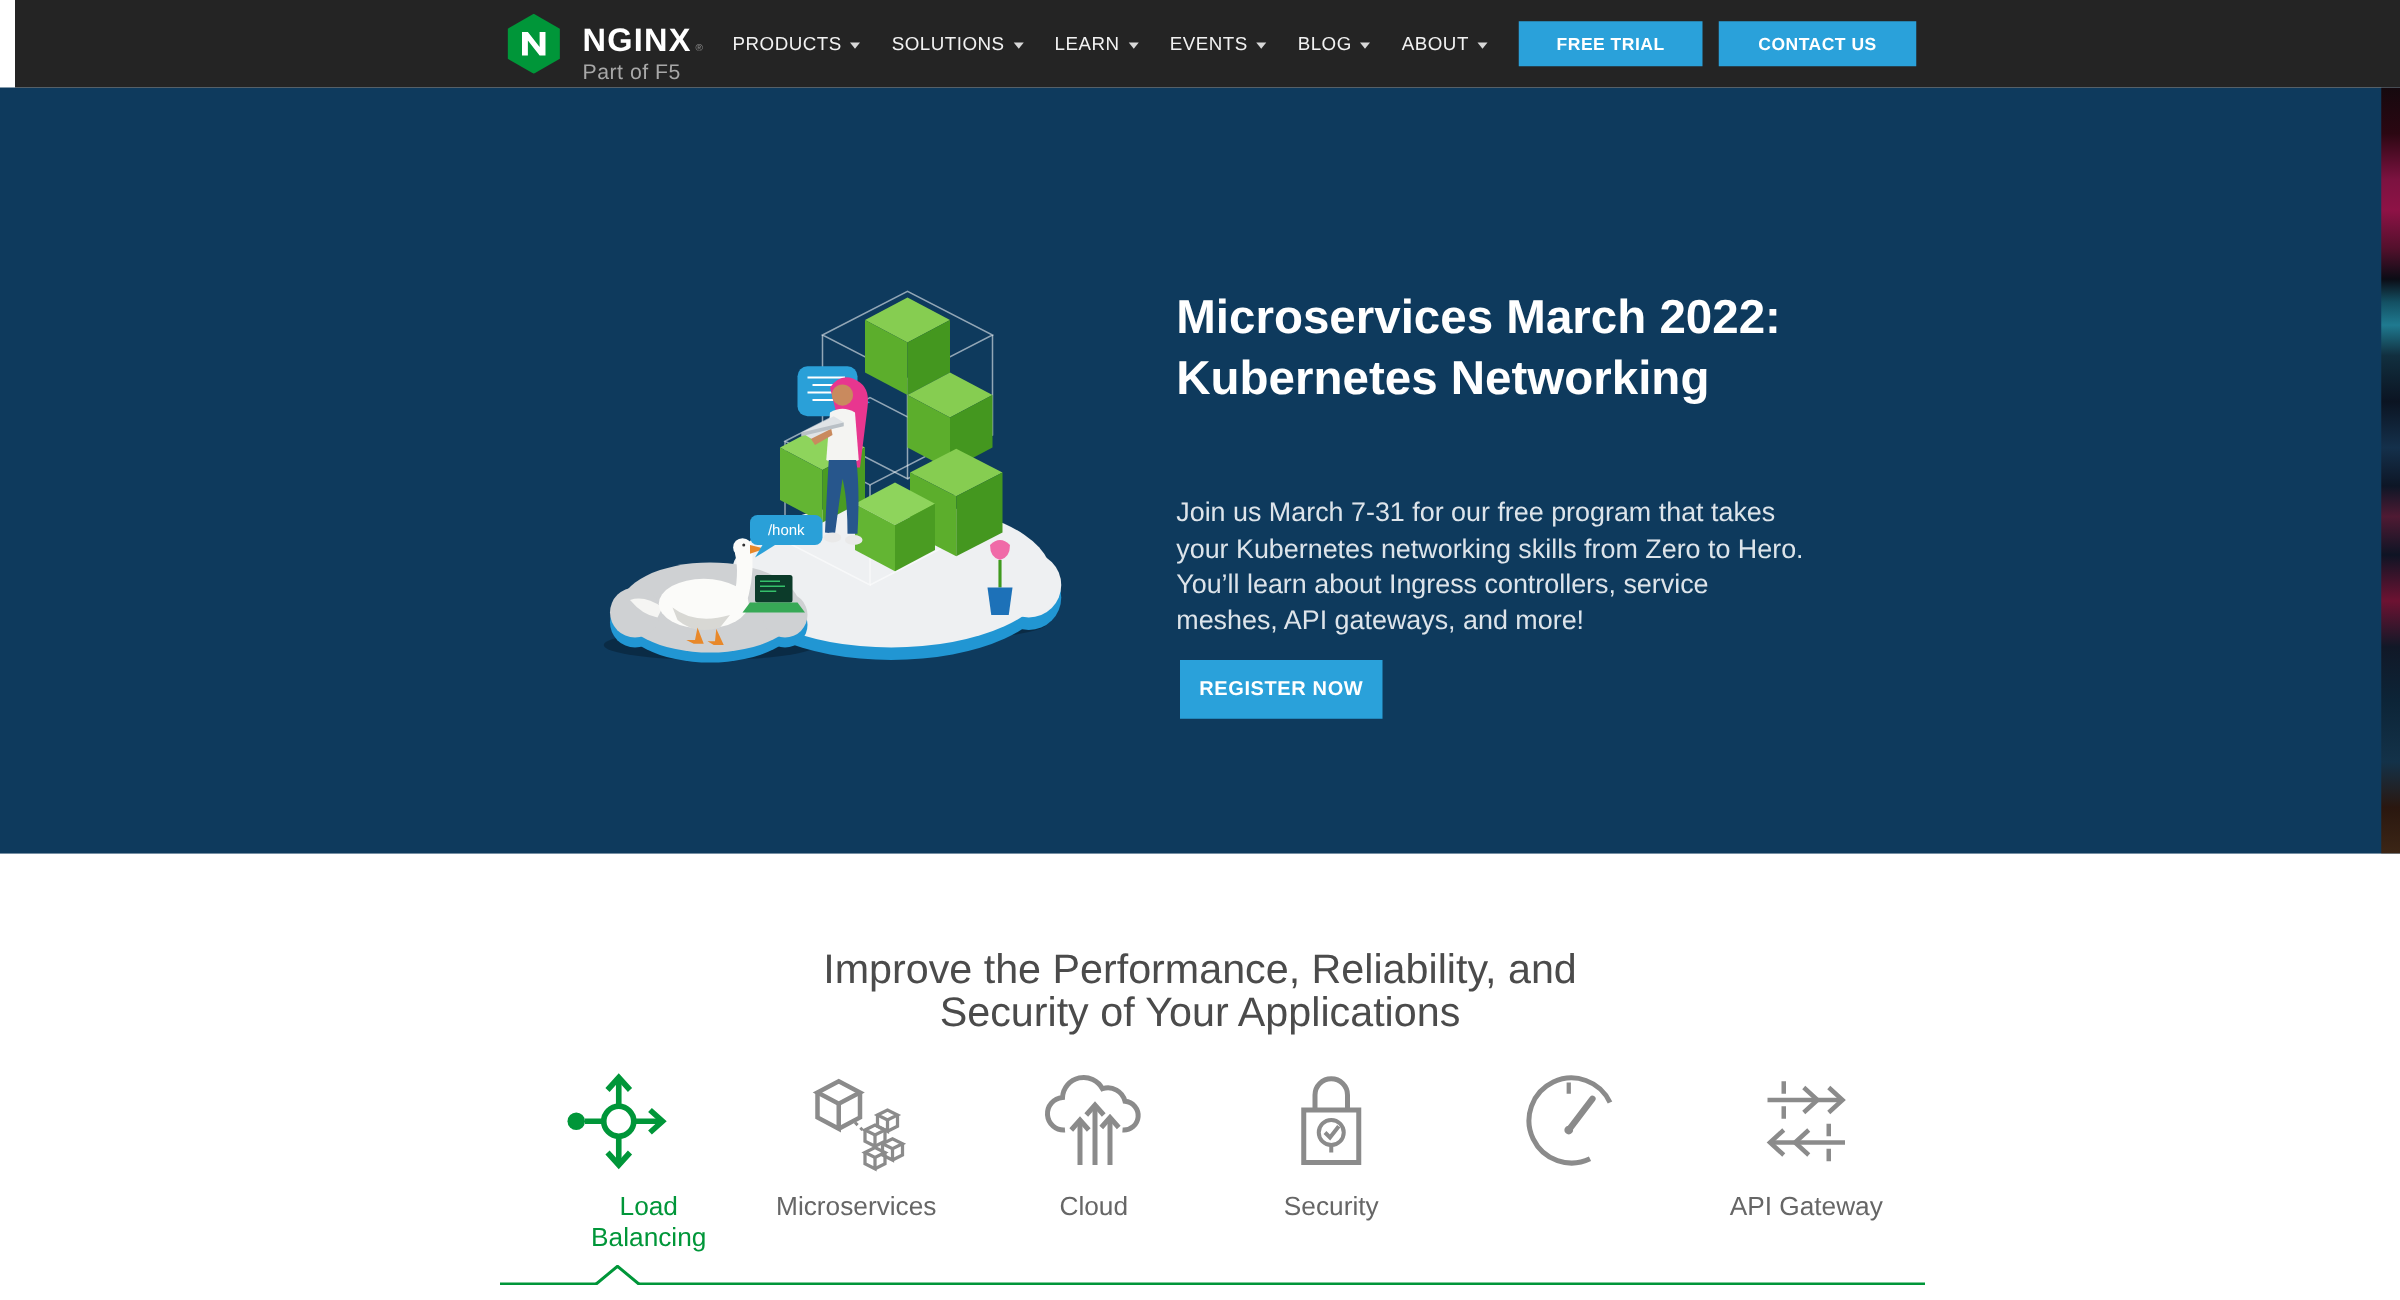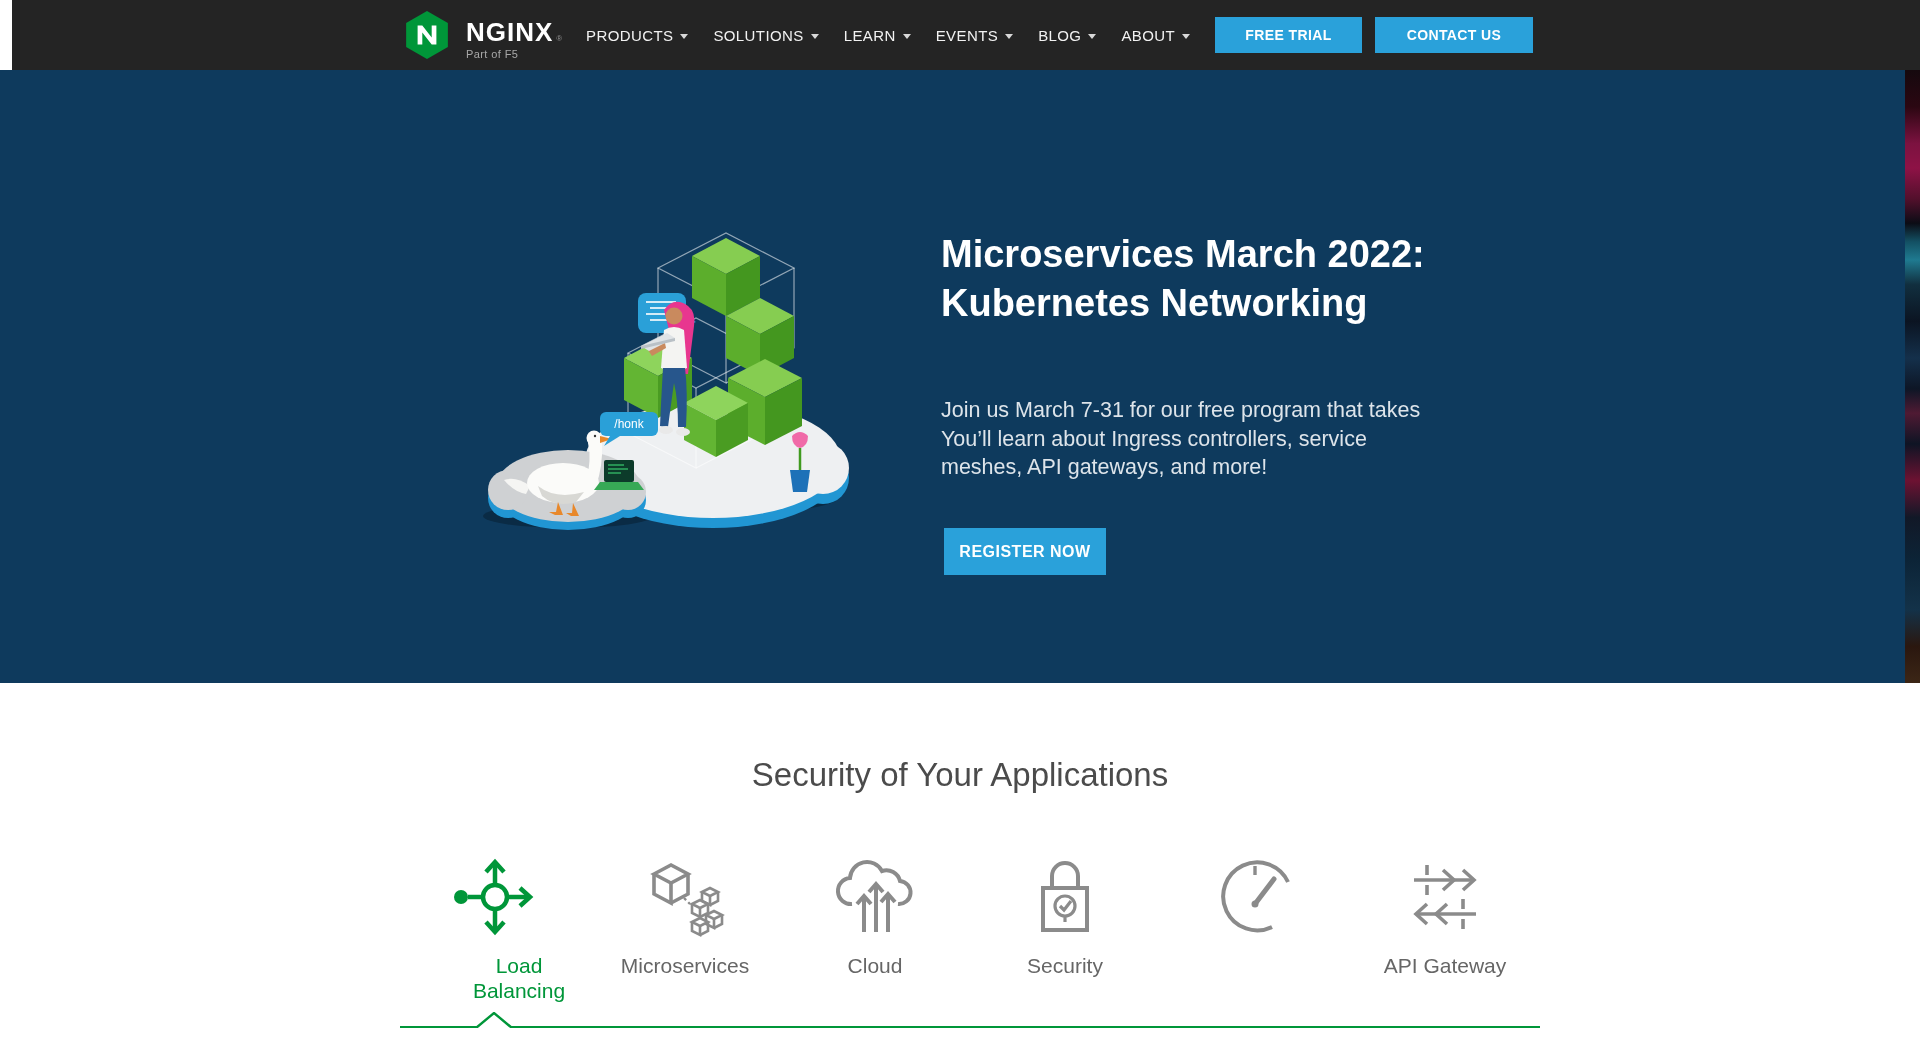--- a/index.html
+++ b/index.html
@@ -10,21 +10,21 @@
   
   .header { position:absolute; left:12px; top:0; width:1920px; height:70px;
             background:var(--dark,#242424); z-index:5; }
   .logo { position:absolute; left:394px; top:11px; display:flex; align-items:flex-start;
           cursor:pointer; }
   .logo-hex { width:42px; height:48px; }
   .logo-txt { margin-left:18px; padding-top:8px; }
   .brand-row { display:flex; align-items:baseline; }
   .brand { color:#fff; font-size:26px; font-weight:700; letter-spacing:1px; line-height:26px; }
   .reg { color:#8f8f8f; font-size:8px; margin-left:3px; }
-  .tagline { color:#a8a8a8; font-size:11px; letter-spacing:0.4px; margin-top:3px; }
+  .tagline { color:#a8a8a8; font-size:17px; letter-spacing:0.4px; margin-top:3px; }
 
   .nav { position:absolute; left:574px; top:0; height:70px; display:flex;
          align-items:center; }
   .nav-item { display:flex; align-items:center; color:#f2f2f2; font-size:15px;
               font-weight:500; letter-spacing:0.4px; margin-right:25px; cursor:pointer;
               white-space:nowrap; }
   .caret { width:0; height:0; border-left:4px solid transparent;
            border-right:4px solid transparent; border-top:5px solid #d8d8d8;
            margin-left:7px; margin-top:2px; }
   .search-btn { display:flex; align-items:center; cursor:pointer; margin-left:5px; }
@@ -251,32 +251,34 @@
       </g>
     </svg>
 
     <div class="hero-title">
       <div>Microservices March 2022:</div>
       <div>Kubernetes Networking</div>
     </div>
 
     <div class="hero-desc">
       <div>Join us March 7-31 for our free program that takes</div>
+      <div>your Kubernetes networking skills from Zero to Hero.</div>
       <div>You’ll learn about Ingress controllers, service</div>
       <div>meshes, API gateways, and more!</div>
     </div>
 
     <button class="register-btn">REGISTER NOW</button>
 
     <div class="next-slide-sliver"></div>
   </div>
 
   <div class="features">
 
     <div class="features-heading">
+      <div>Improve the Performance, Reliability, and</div>
       <div>Security of Your Applications</div>
     </div>
 
     <div class="feature-row">
 
       <div class="feature active">
         <div class="feature-iconbox">
           <svg width="90" height="90" viewBox="0 0 90 90" fill="none" stroke="#009639" stroke-width="4.5">
             <circle cx="45" cy="45" r="12"></circle>
             <circle cx="11" cy="45" r="7" fill="#009639" stroke="none"></circle>

